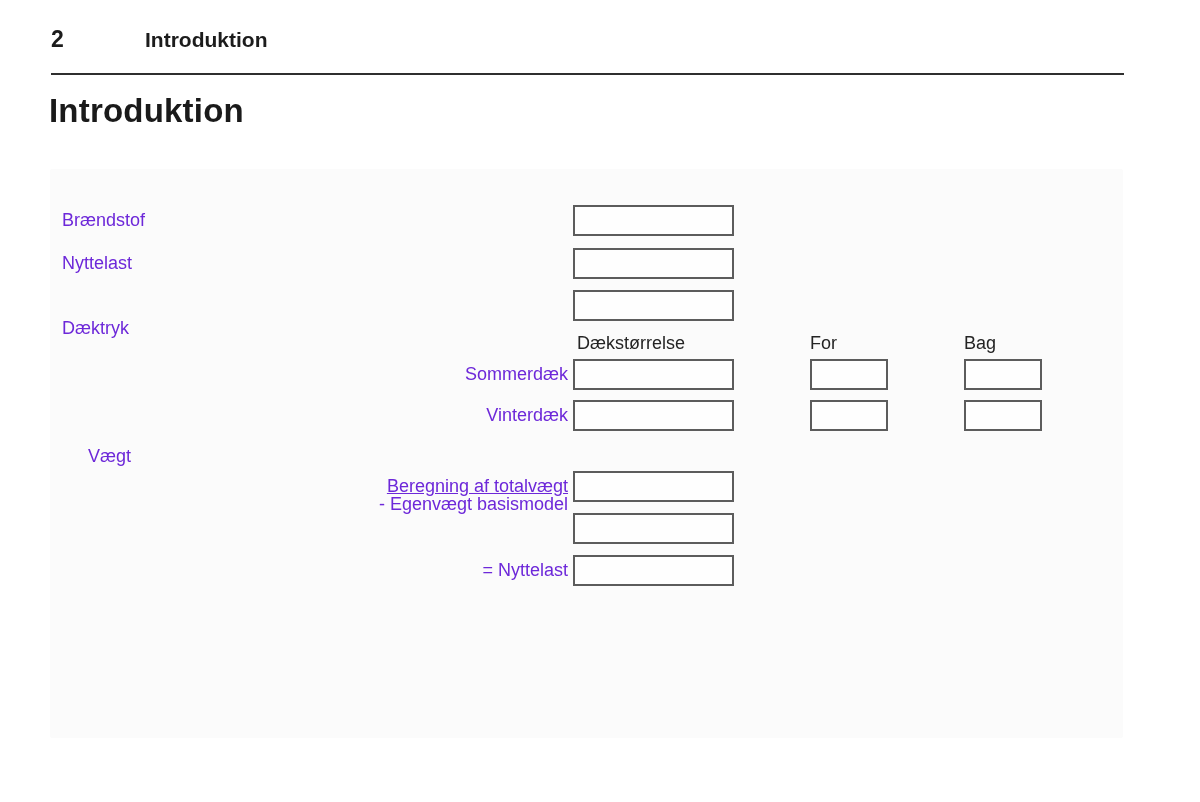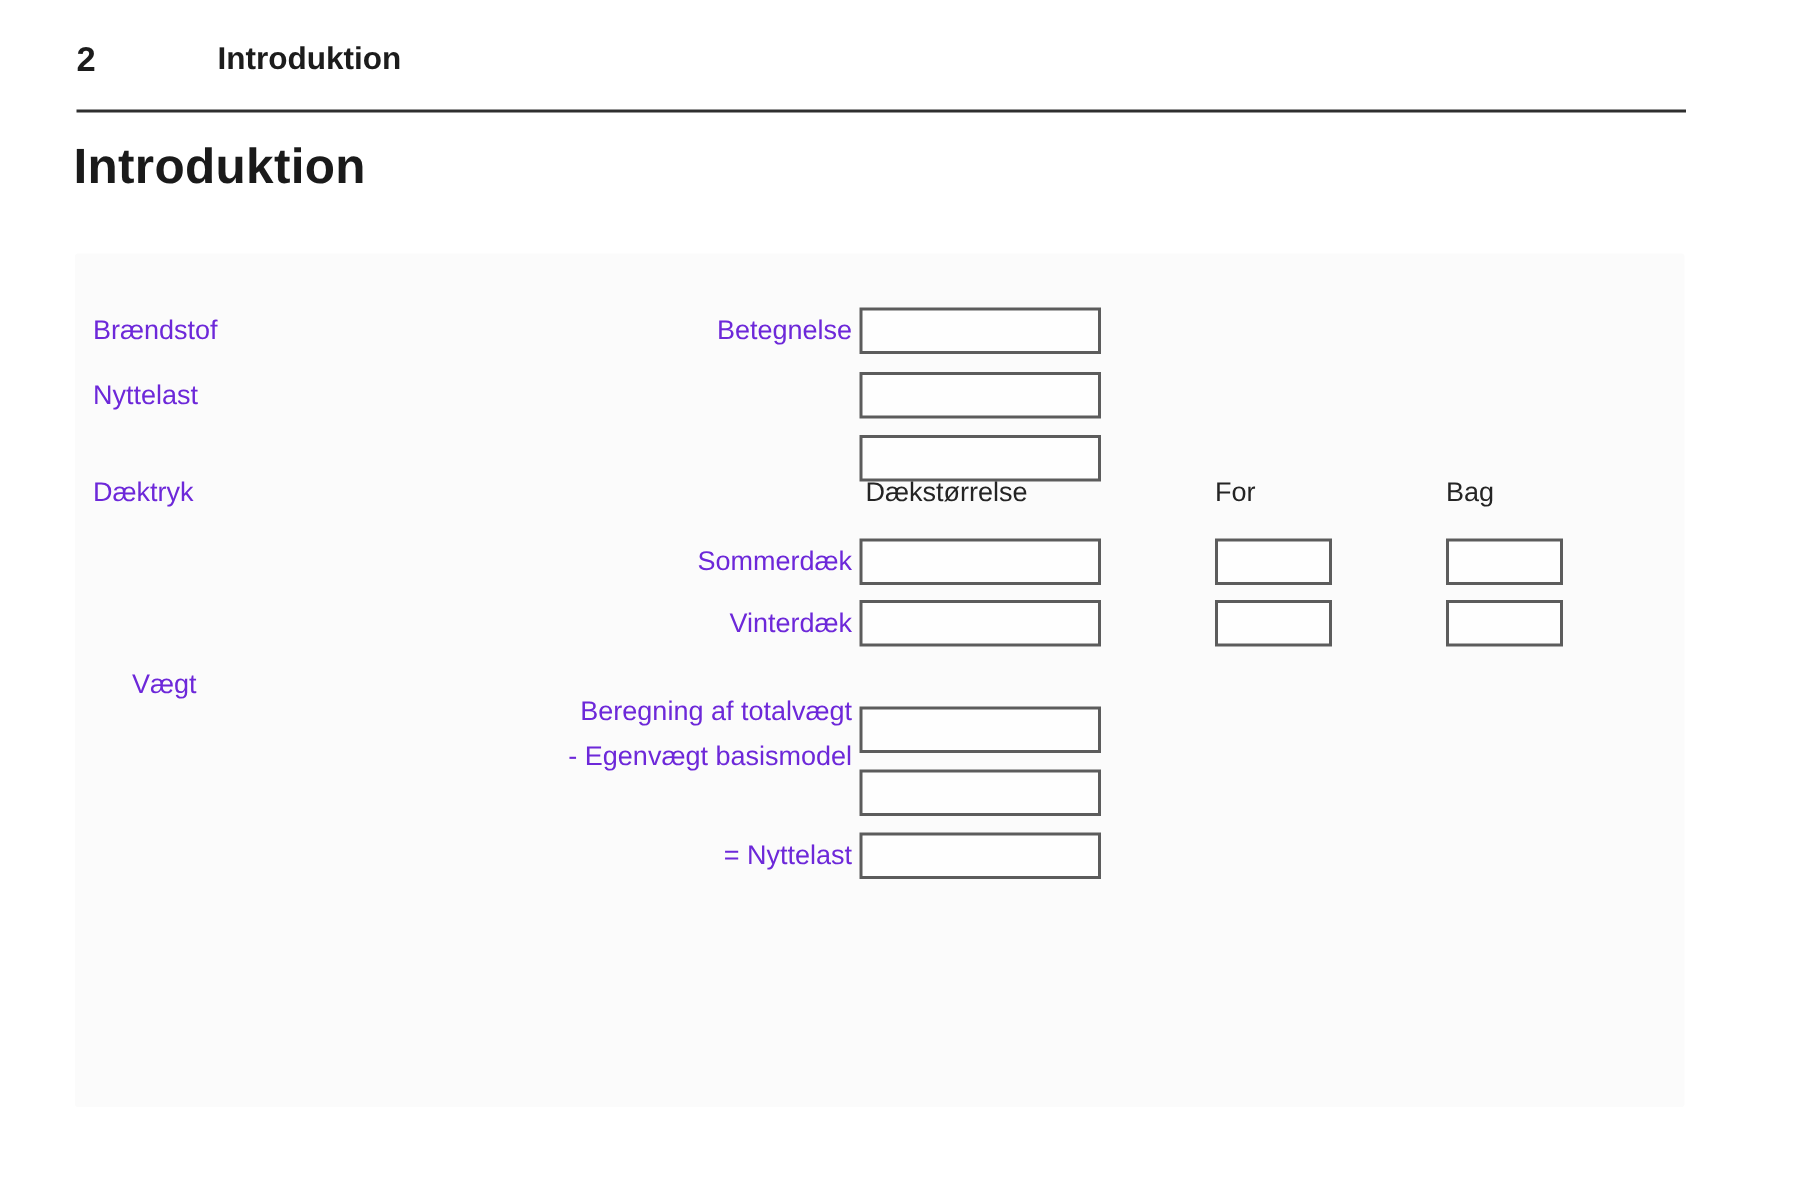--- a/index.html
+++ b/index.html
@@ -58,21 +58,21 @@
     font-size: 18px;
     line-height: 22px;
     color: #6d28d9;
     white-space: nowrap;
   }
   .section-label { left: 62px; }
   .field-label {
     left: 248px; width: 320px;
     text-align: right;
   }
-  .col-header { font-size: 18px; line-height: 22px; color: #242424; }
+  .col-header { font-size: 18px; line-height: 22px; color: #242424; margin-top: 15px; }
 
   .input-box {
     border: 2px solid #5c5c5c;
     background: #fefefe;
     width: 149px; height: 27px;
     box-sizing: content-box;
     font-size: 16px;
     line-height: 27px;
     padding: 0 4px;
     color: #1f1f1f;
@@ -86,21 +86,21 @@
   .col-bag  { left: 964px; }
 
   
   .y-row1-label { top: 209px; }
   .y-row2-label { top: 252px; }
   .y-row3-label { top: 294px; }
   .y-rowhdr     { top: 317px; }
   .y-row4-label { top: 363px; }
   .y-row5-label { top: 404px; }
   .y-weight     { top: 445px; margin-left: 26px; }
-  .y-row6-label { top: 463px; }
+  .y-row6-label { top: 475px; text-decoration: underline; }
   .y-row7-label { top: 493px; }
   .y-row8-label { top: 559px; }
 
   
   .y-box1 { top: 205px; }
   .y-box2 { top: 248px; }
   .y-box3 { top: 290px; }
   .y-box4 { top: 359px; }
   .y-box5 { top: 400px; }
   .y-box6 { top: 471px; }
@@ -118,21 +118,20 @@
 
   <div class="abs page-title">Introduktion</div>
 
   <div class="abs form-panel"></div>
 
   <div class="abs label section-label y-row1-label">Brændstof</div>
   <div class="abs label section-label y-row2-label">Nyttelast</div>
   <div class="abs label section-label y-rowhdr">Dæktryk</div>
   <div class="abs label section-label y-weight">Vægt</div>
 
-  <div class="abs label field-label y-row1-label">Betegnelse</div>
   <div class="abs input-box col-main y-box1"></div>
 
   <div class="abs input-box col-main y-box2"></div>
 
   <div class="abs input-box col-main y-box3"></div>
 
   <div class="abs col-header col-main y-rowhdr" style="left:577px;">Dækstørrelse</div>
   <div class="abs col-header col-for y-rowhdr">For</div>
   <div class="abs col-header col-bag y-rowhdr">Bag</div>
 

